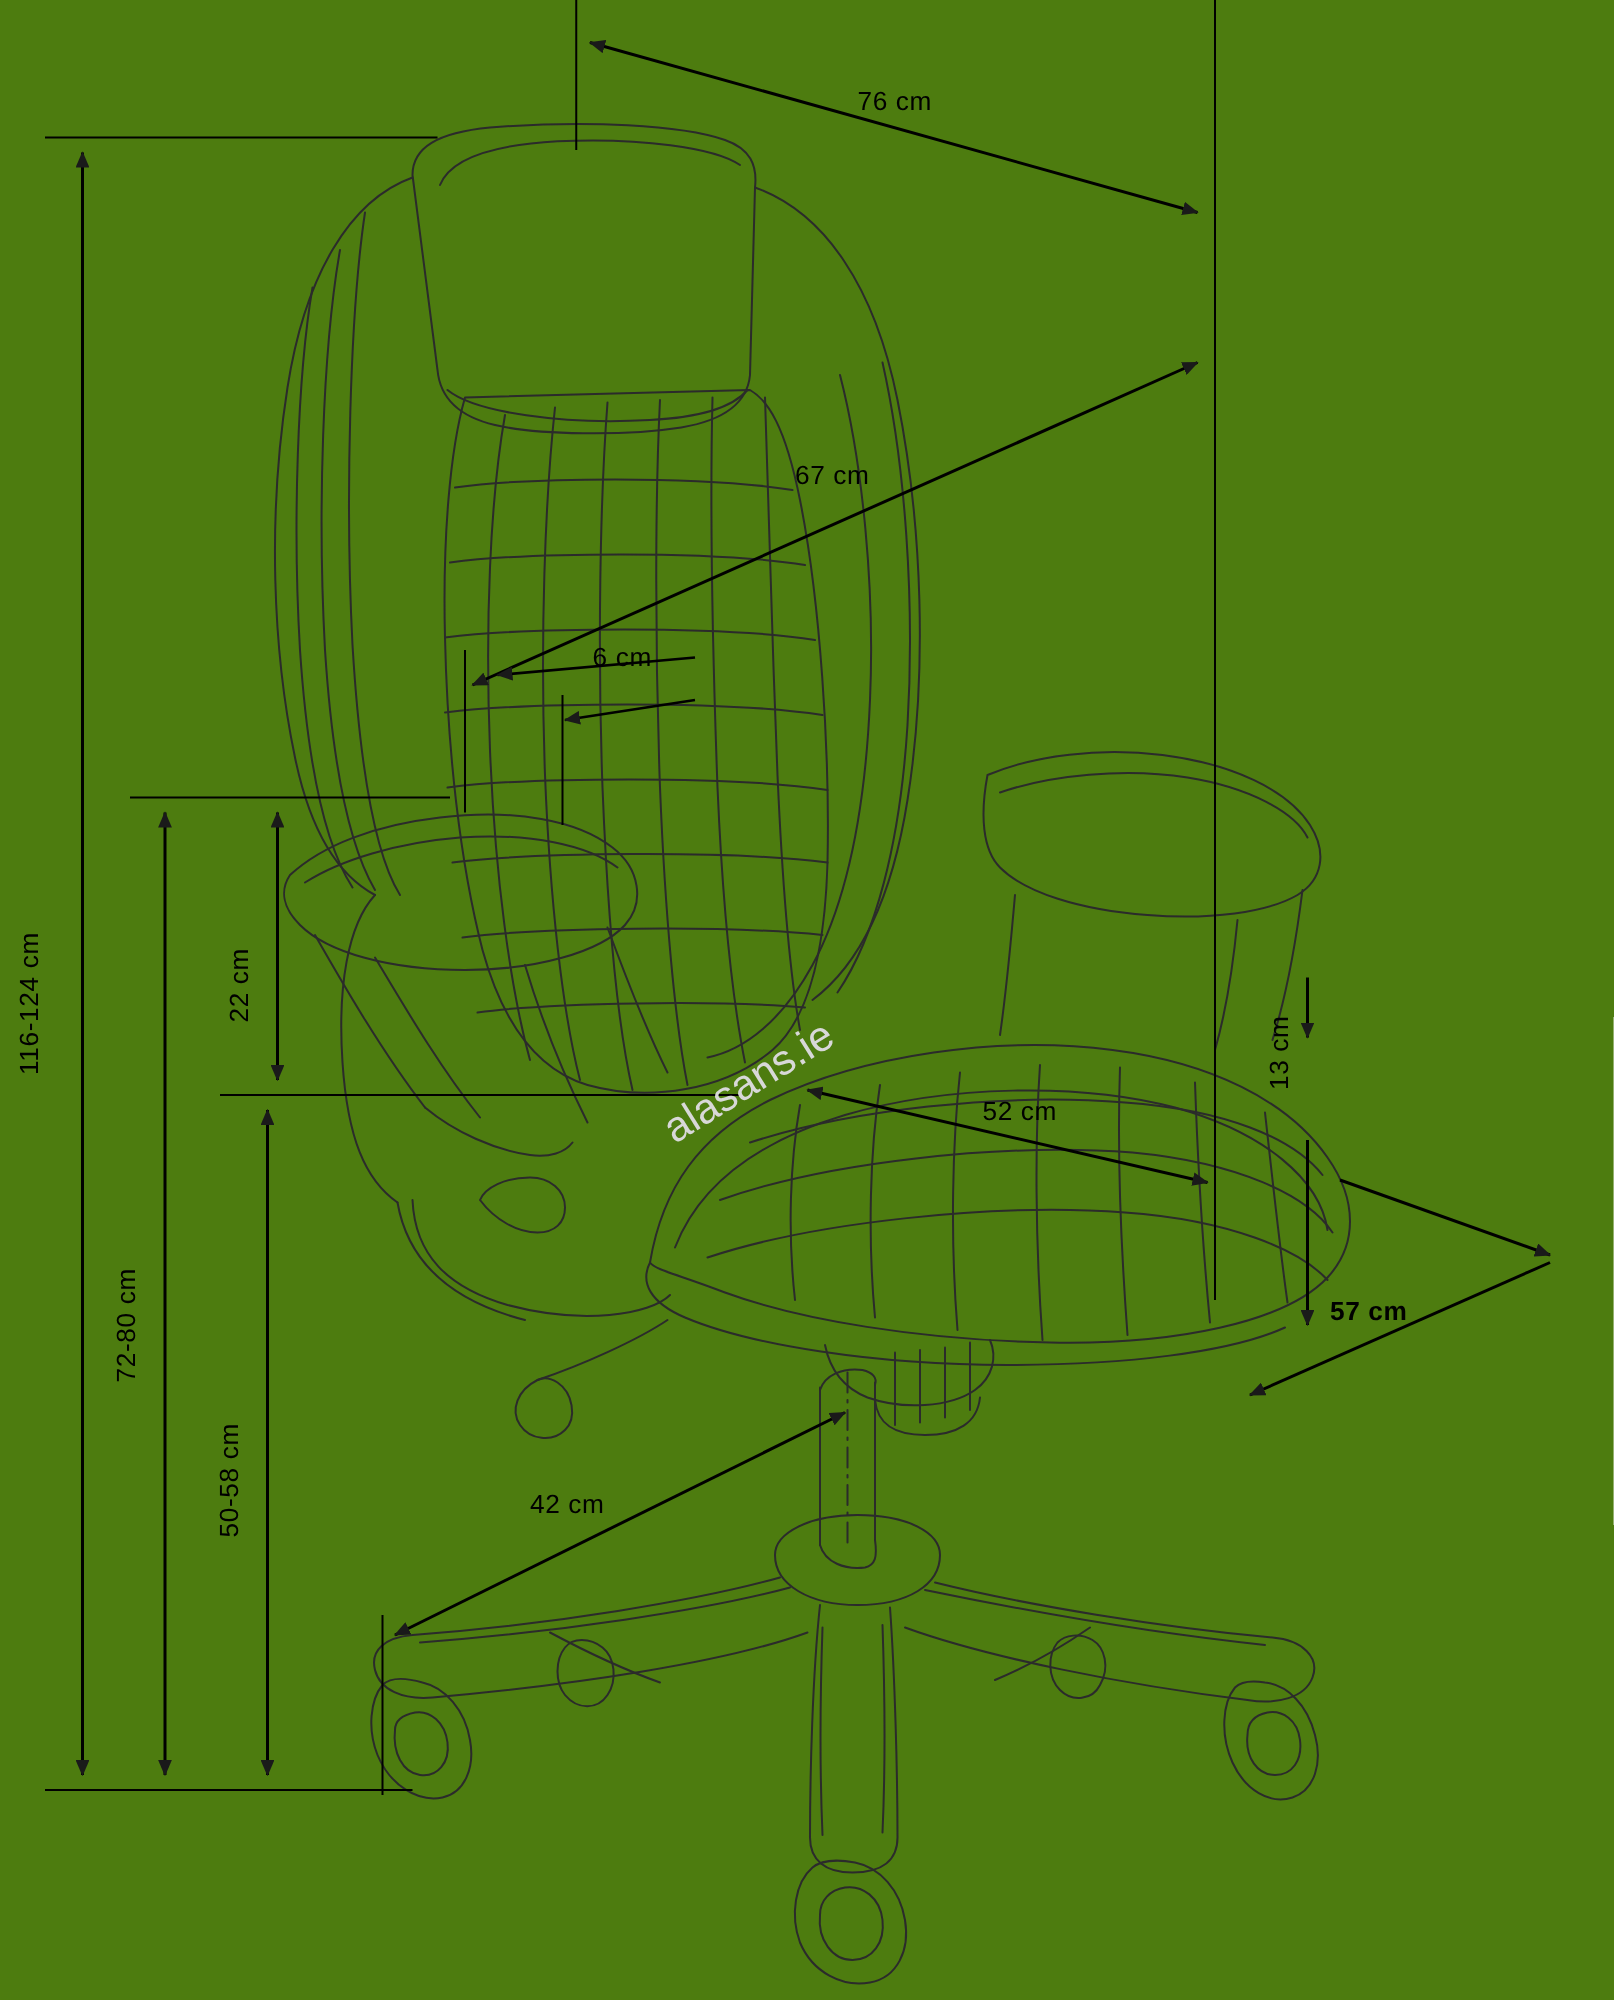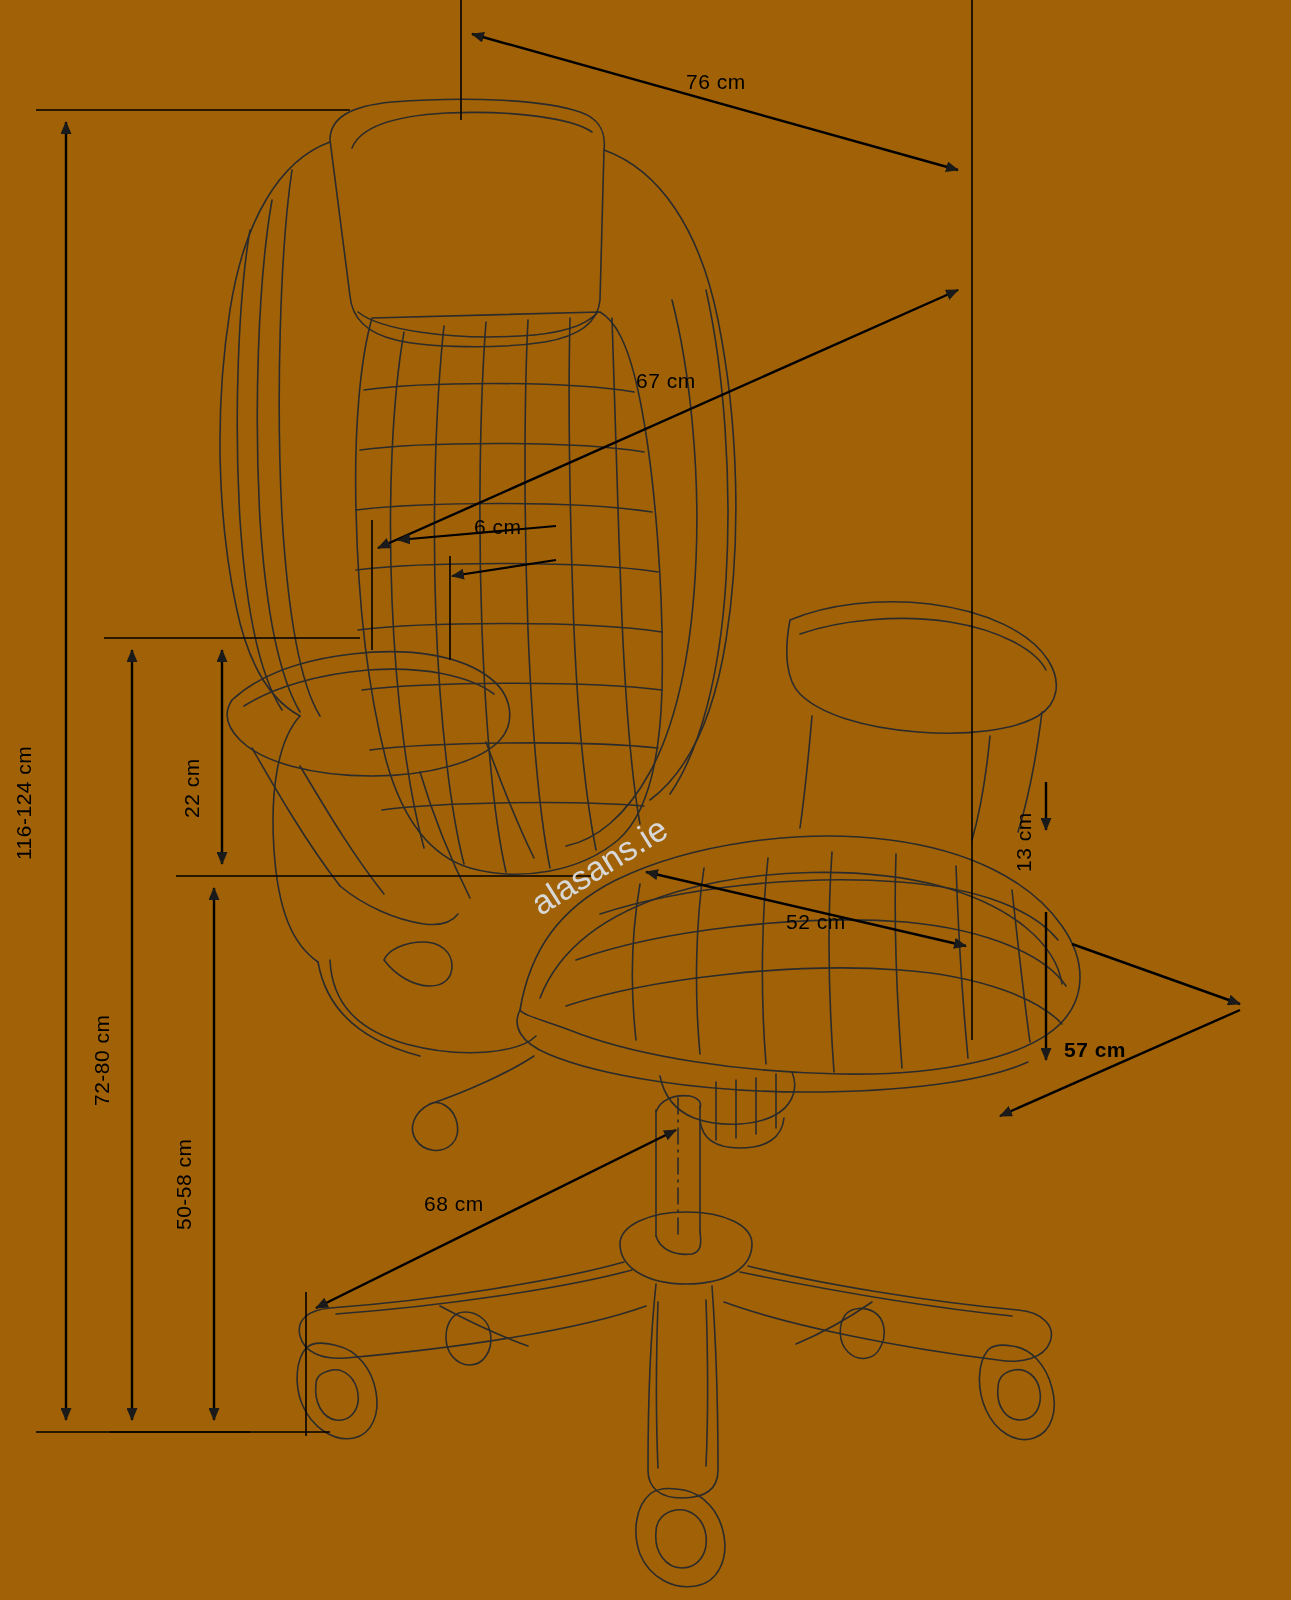--- a/index.html
+++ b/index.html
@@ -7,21 +7,21 @@
     padding: 0;
     background: #ffffff;
   }
   body {
     font-family: "Liberation Sans", sans-serif;
   }
   #sheet {
     position: relative;
     width: 1291px;
     height: 1600px;
-    background: #a16207;
+    background: #4d7c0f;
     overflow: hidden;
   }
   #drawing {
     position: absolute;
     left: 0;
     top: 0;
     width: 1291px;
     height: 1600px;
   }
   .dim-label {
@@ -232,23 +232,23 @@
   <div class="dim-label" style="left:474px; top:515px;">6 cm</div>
 
   <div class="dim-label rot" style="left:12px; top:860px;">116-124 cm</div>
 
   <div class="dim-label rot" style="left:180px; top:818px;">22 cm</div>
 
   <div class="dim-label rot" style="left:90px; top:1106px;">72-80 cm</div>
 
   <div class="dim-label rot" style="left:172px; top:1230px;">50-58 cm</div>
 
-  <div class="dim-label" style="left:786px; top:878px;margin-top:32px;">52 cm</div>
+  <div class="dim-label" style="left:786px; top:878px;">52 cm</div>
 
   <div class="dim-label rot" style="left:1012px; top:872px;">13 cm</div>
 
   <div class="dim-label" style="left:1064px; top:1038px;font-weight:bold;">57 cm</div>
 
-  <div class="dim-label" style="left:424px; top:1192px;">68 cm</div>
+  <div class="dim-label" style="left:424px; top:1192px;">42 cm</div>
 
   <div class="watermark" style="left:524px; top:890px;">alasans.ie</div>
 
 </div>
 
 </body></html>

